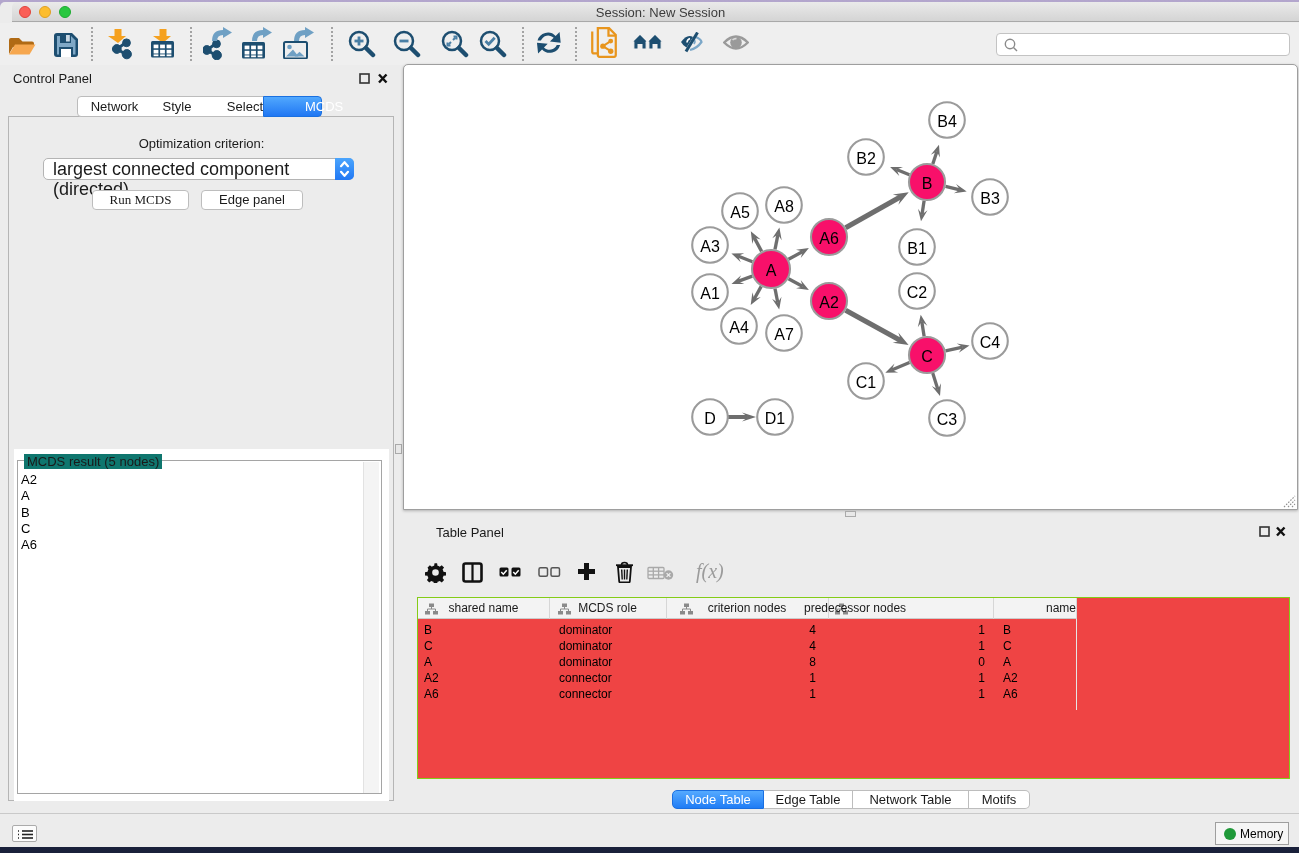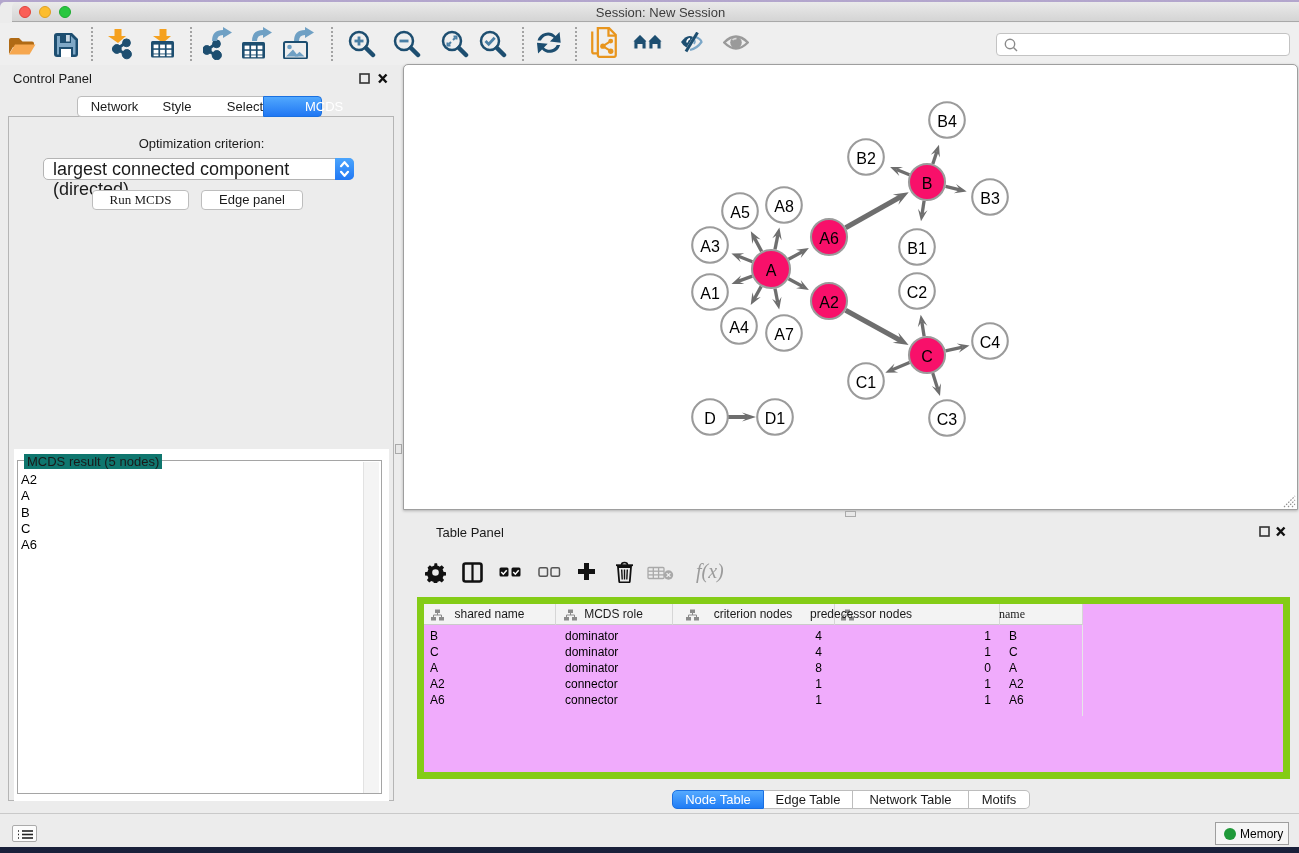--- a/index.html
+++ b/index.html
@@ -27,21 +27,21 @@
 #cpwhite { position:absolute; left:14px; top:449px; width:375px; height:352px; background:#fff; }
 #groupbox { position:absolute; left:17px; top:460px; width:365px; height:334px; border:1px solid #a5a5a5; }
 #grouplabel { position:absolute; left:24px; top:454px; background:#0f766e; padding:0 3px; font-size:13px; color:#1a1a1a; }
 #mcdslist { position:absolute; left:21px; top:472px; font-size:13px; color:#000; line-height:16.3px; }
 #listscroll { position:absolute; left:363px; top:462px; width:16px; height:331px; background:#f4f4f4; border-left:1px solid #e2e2e2; }
 
 #gwin { position:absolute; left:403px; top:64px; width:895px; height:446px; background:#fff; border:1px solid #9e9e9e; border-radius:5px 5px 0 0; box-shadow:0 1px 3px rgba(0,0,0,0.25); }
 #gwtitle { position:absolute; left:0; top:0; width:893px; height:20px; background:linear-gradient(180deg,#eaeaea,#d2d2d2); border-bottom:1px solid #9e9e9e; border-radius:5px 5px 0 0; }
 
 #tptitle { position:absolute; left:436px; top:525px; font-size:13px; color:#1a1a1a; }
-#tbl { position:absolute; left:417px; top:597px; width:873px; height:182px; background:#f0abfc; border:7px solid #84cc16; }
+#tbl { position:absolute; left:417px; top:597px; width:873px; height:182px; background:#ef4444; border:1px solid #84cc16; }
 #tblhead { position:absolute; left:0; top:0; width:659px; height:21px; background:#f3f3f3; border-bottom:1px solid #cbcbcb; }
 .hdiv { position:absolute; top:0; width:1px; height:21px; background:#d6d6d6; }
 .hdivd { position:absolute; width:1px; background:#e6e6e6; }
 .htxt { position:absolute; top:3px; font-size:12px; color:#1a1a1a; }
 .cell { position:absolute; font-size:12px; color:#000; height:16px; line-height:16px; }
 .segtab { position:absolute; top:790px; height:19px; background:#fff; border:1px solid #bdbdbd; font-size:13px; color:#1a1a1a; text-align:center; line-height:18px; }
 
 #statusbar { position:absolute; left:0; top:813px; width:1299px; height:34px; border-top:1px solid #c9c9c9; background:#ececec; }
 #memory { position:absolute; left:1215px; top:822px; width:74px; height:23px; background:#f5f5f5; border:1px solid #9e9e9e; font-size:12px; color:#000; }
 #listbtn { position:absolute; left:12px; top:825px; width:25px; height:17px; background:#fcfcfc; border:1px solid #ababab; border-radius:2px; }
@@ -424,21 +424,21 @@
         <rect x="4" y="0.5" width="5" height="3.5"></rect>
         <rect x="0" y="8" width="5" height="3.5"></rect>
         <rect x="8" y="8" width="5" height="3.5"></rect>
       </g>
       <path d="M6.5 4 V6 M2.5 8 V6 H10.5 V8" stroke="#8a8a8a" stroke-width="1" fill="none"></path>
     </svg>
   <div class="htxt" style="left:0;width:131px;text-align:center;">shared name</div>
   <div class="htxt" style="left:131px;width:117px;text-align:center;">MCDS role</div>
   <div class="htxt" style="left:248px;width:162px;text-align:center;">criterion nodes</div>
   <div class="htxt" style="left:386px;width:165px;text-align:left;">predecessor nodes</div>
-  <div class="htxt" style="left:575px;width:83px;text-align:left;font-family:Liberation Serif, serif;">name</div>
+  <div class="htxt" style="left:575px;width:83px;text-align:right;">name</div>
 <div class="cell" style="left:6px;top:24px;width:120px">B</div>
 <div class="cell" style="left:141px;top:24px;width:100px">dominator</div>
 <div class="cell" style="left:298px;top:24px;width:100px;text-align:right">4</div>
 <div class="cell" style="left:467px;top:24px;width:100px;text-align:right">1</div>
 <div class="cell" style="left:585px;top:24px;width:60px">B</div>
 <div class="cell" style="left:6px;top:40px;width:120px">C</div>
 <div class="cell" style="left:141px;top:40px;width:100px">dominator</div>
 <div class="cell" style="left:298px;top:40px;width:100px;text-align:right">4</div>
 <div class="cell" style="left:467px;top:40px;width:100px;text-align:right">1</div>
 <div class="cell" style="left:585px;top:40px;width:60px">C</div>

